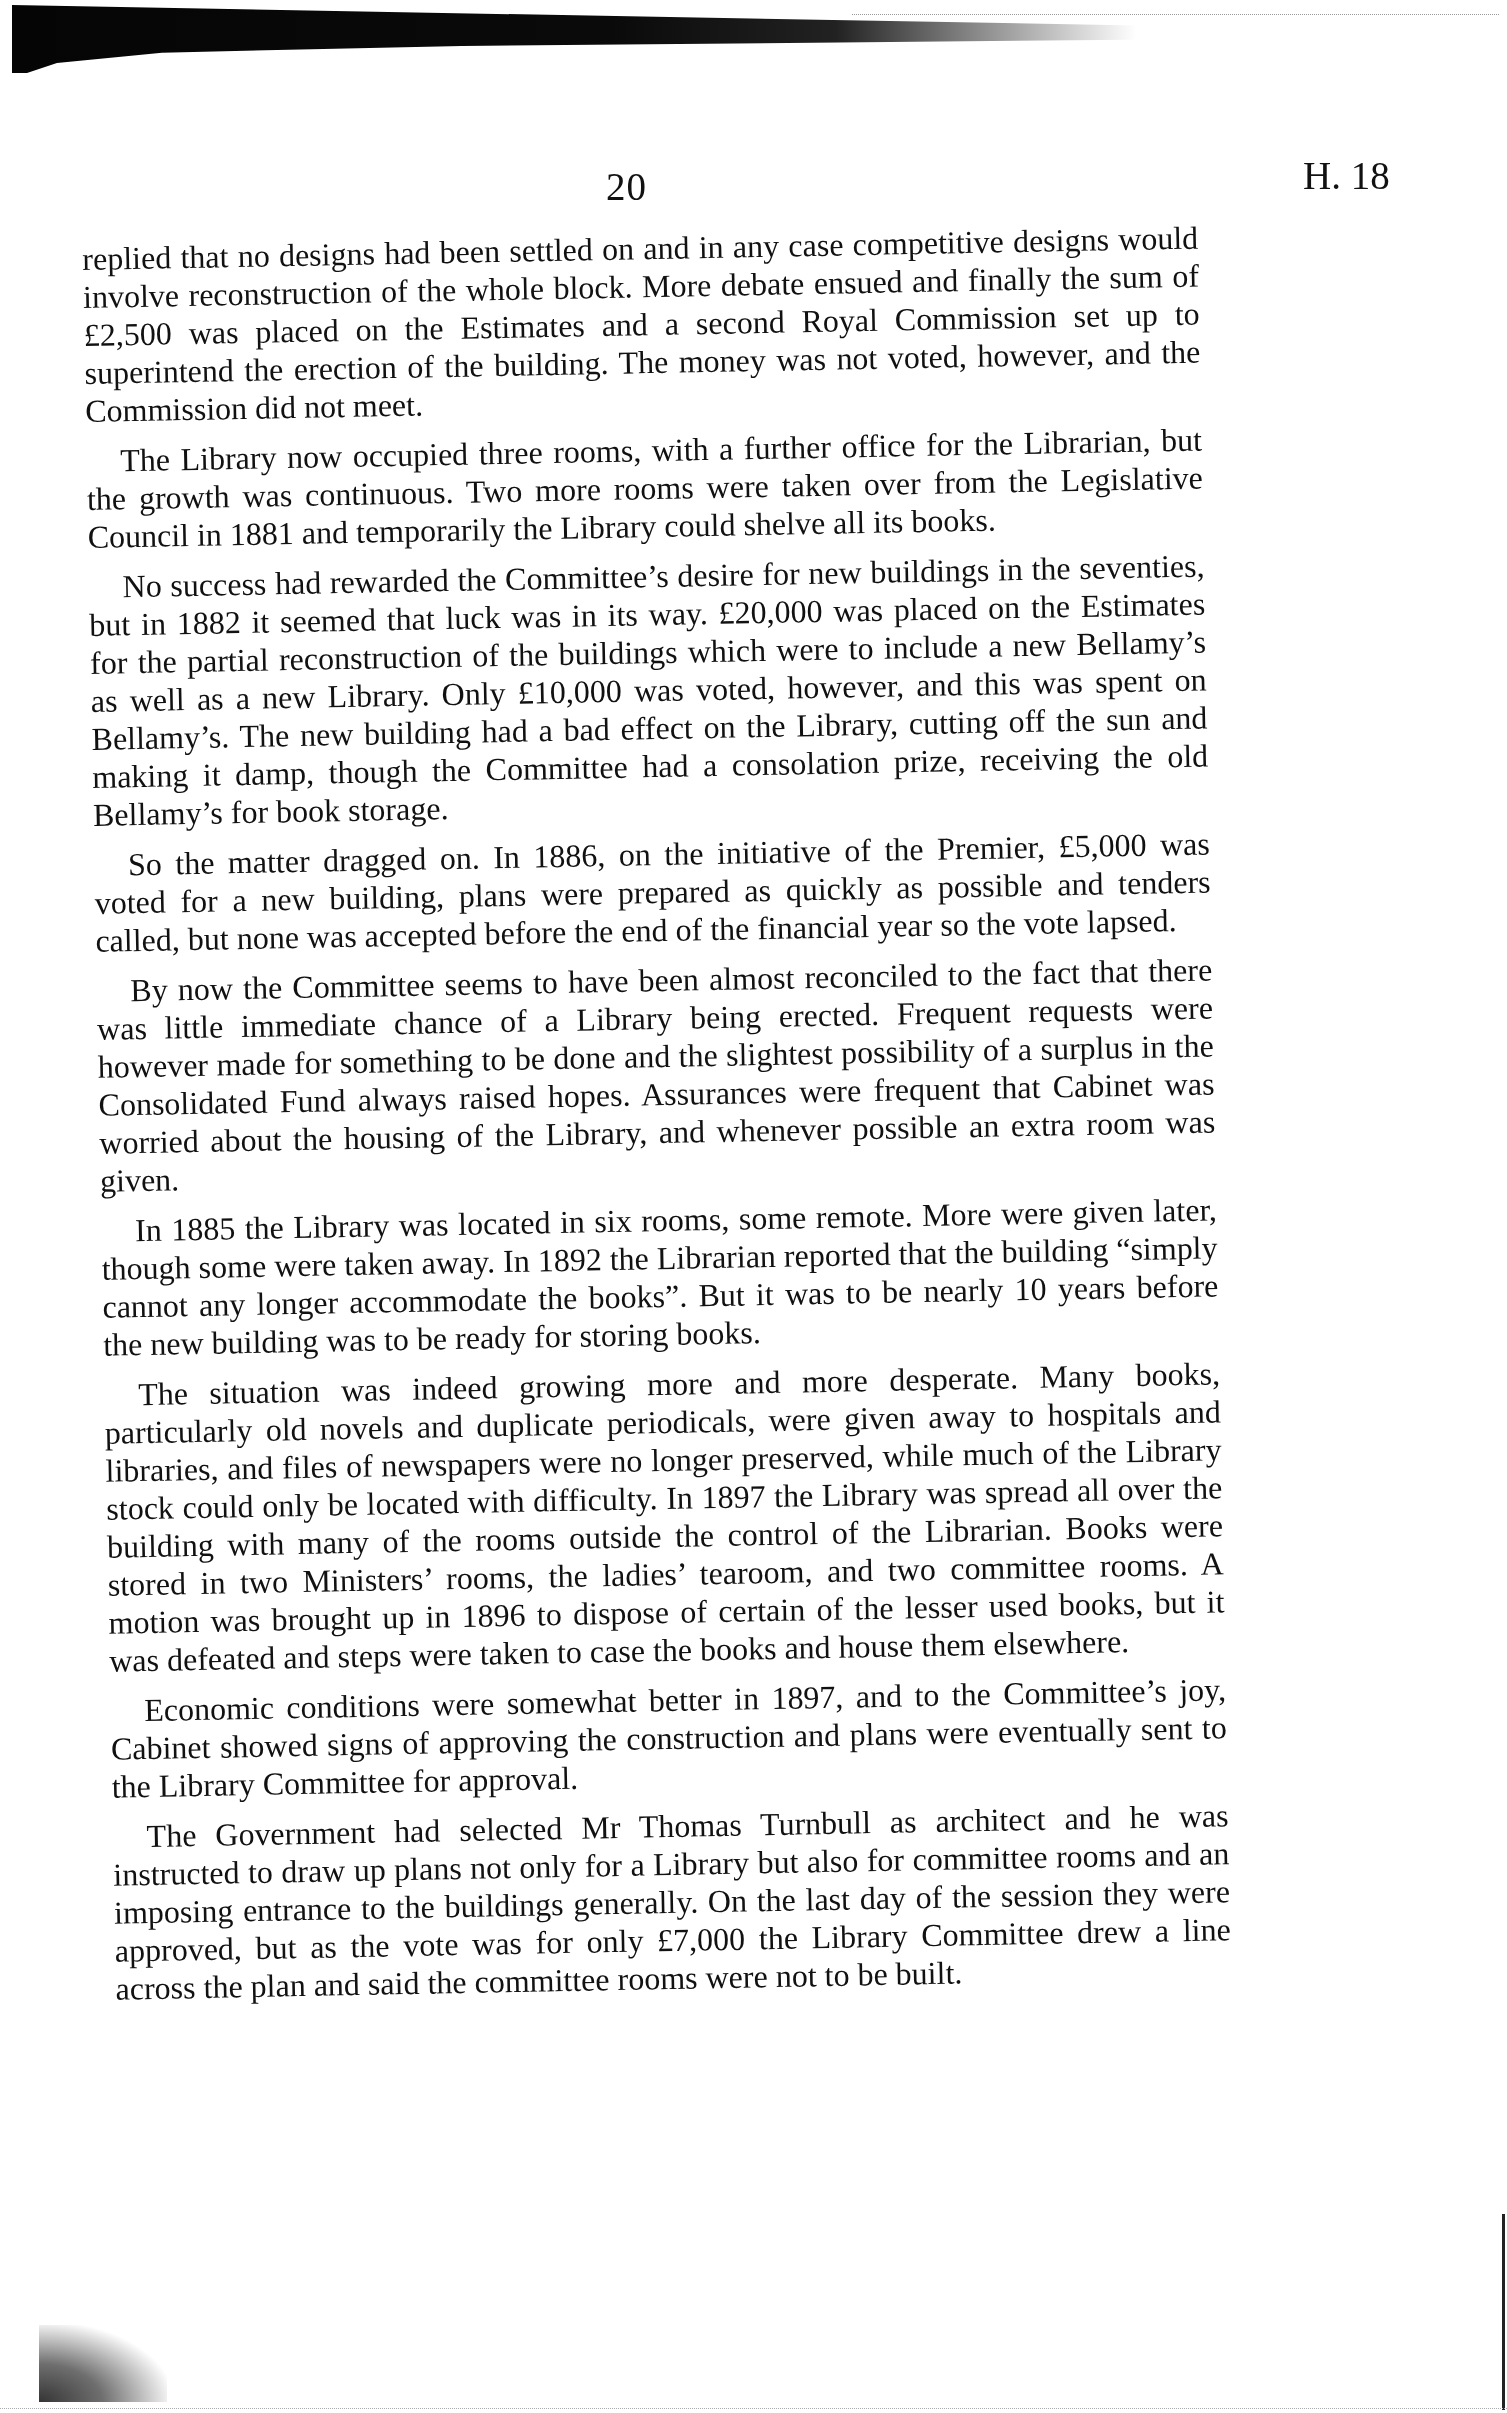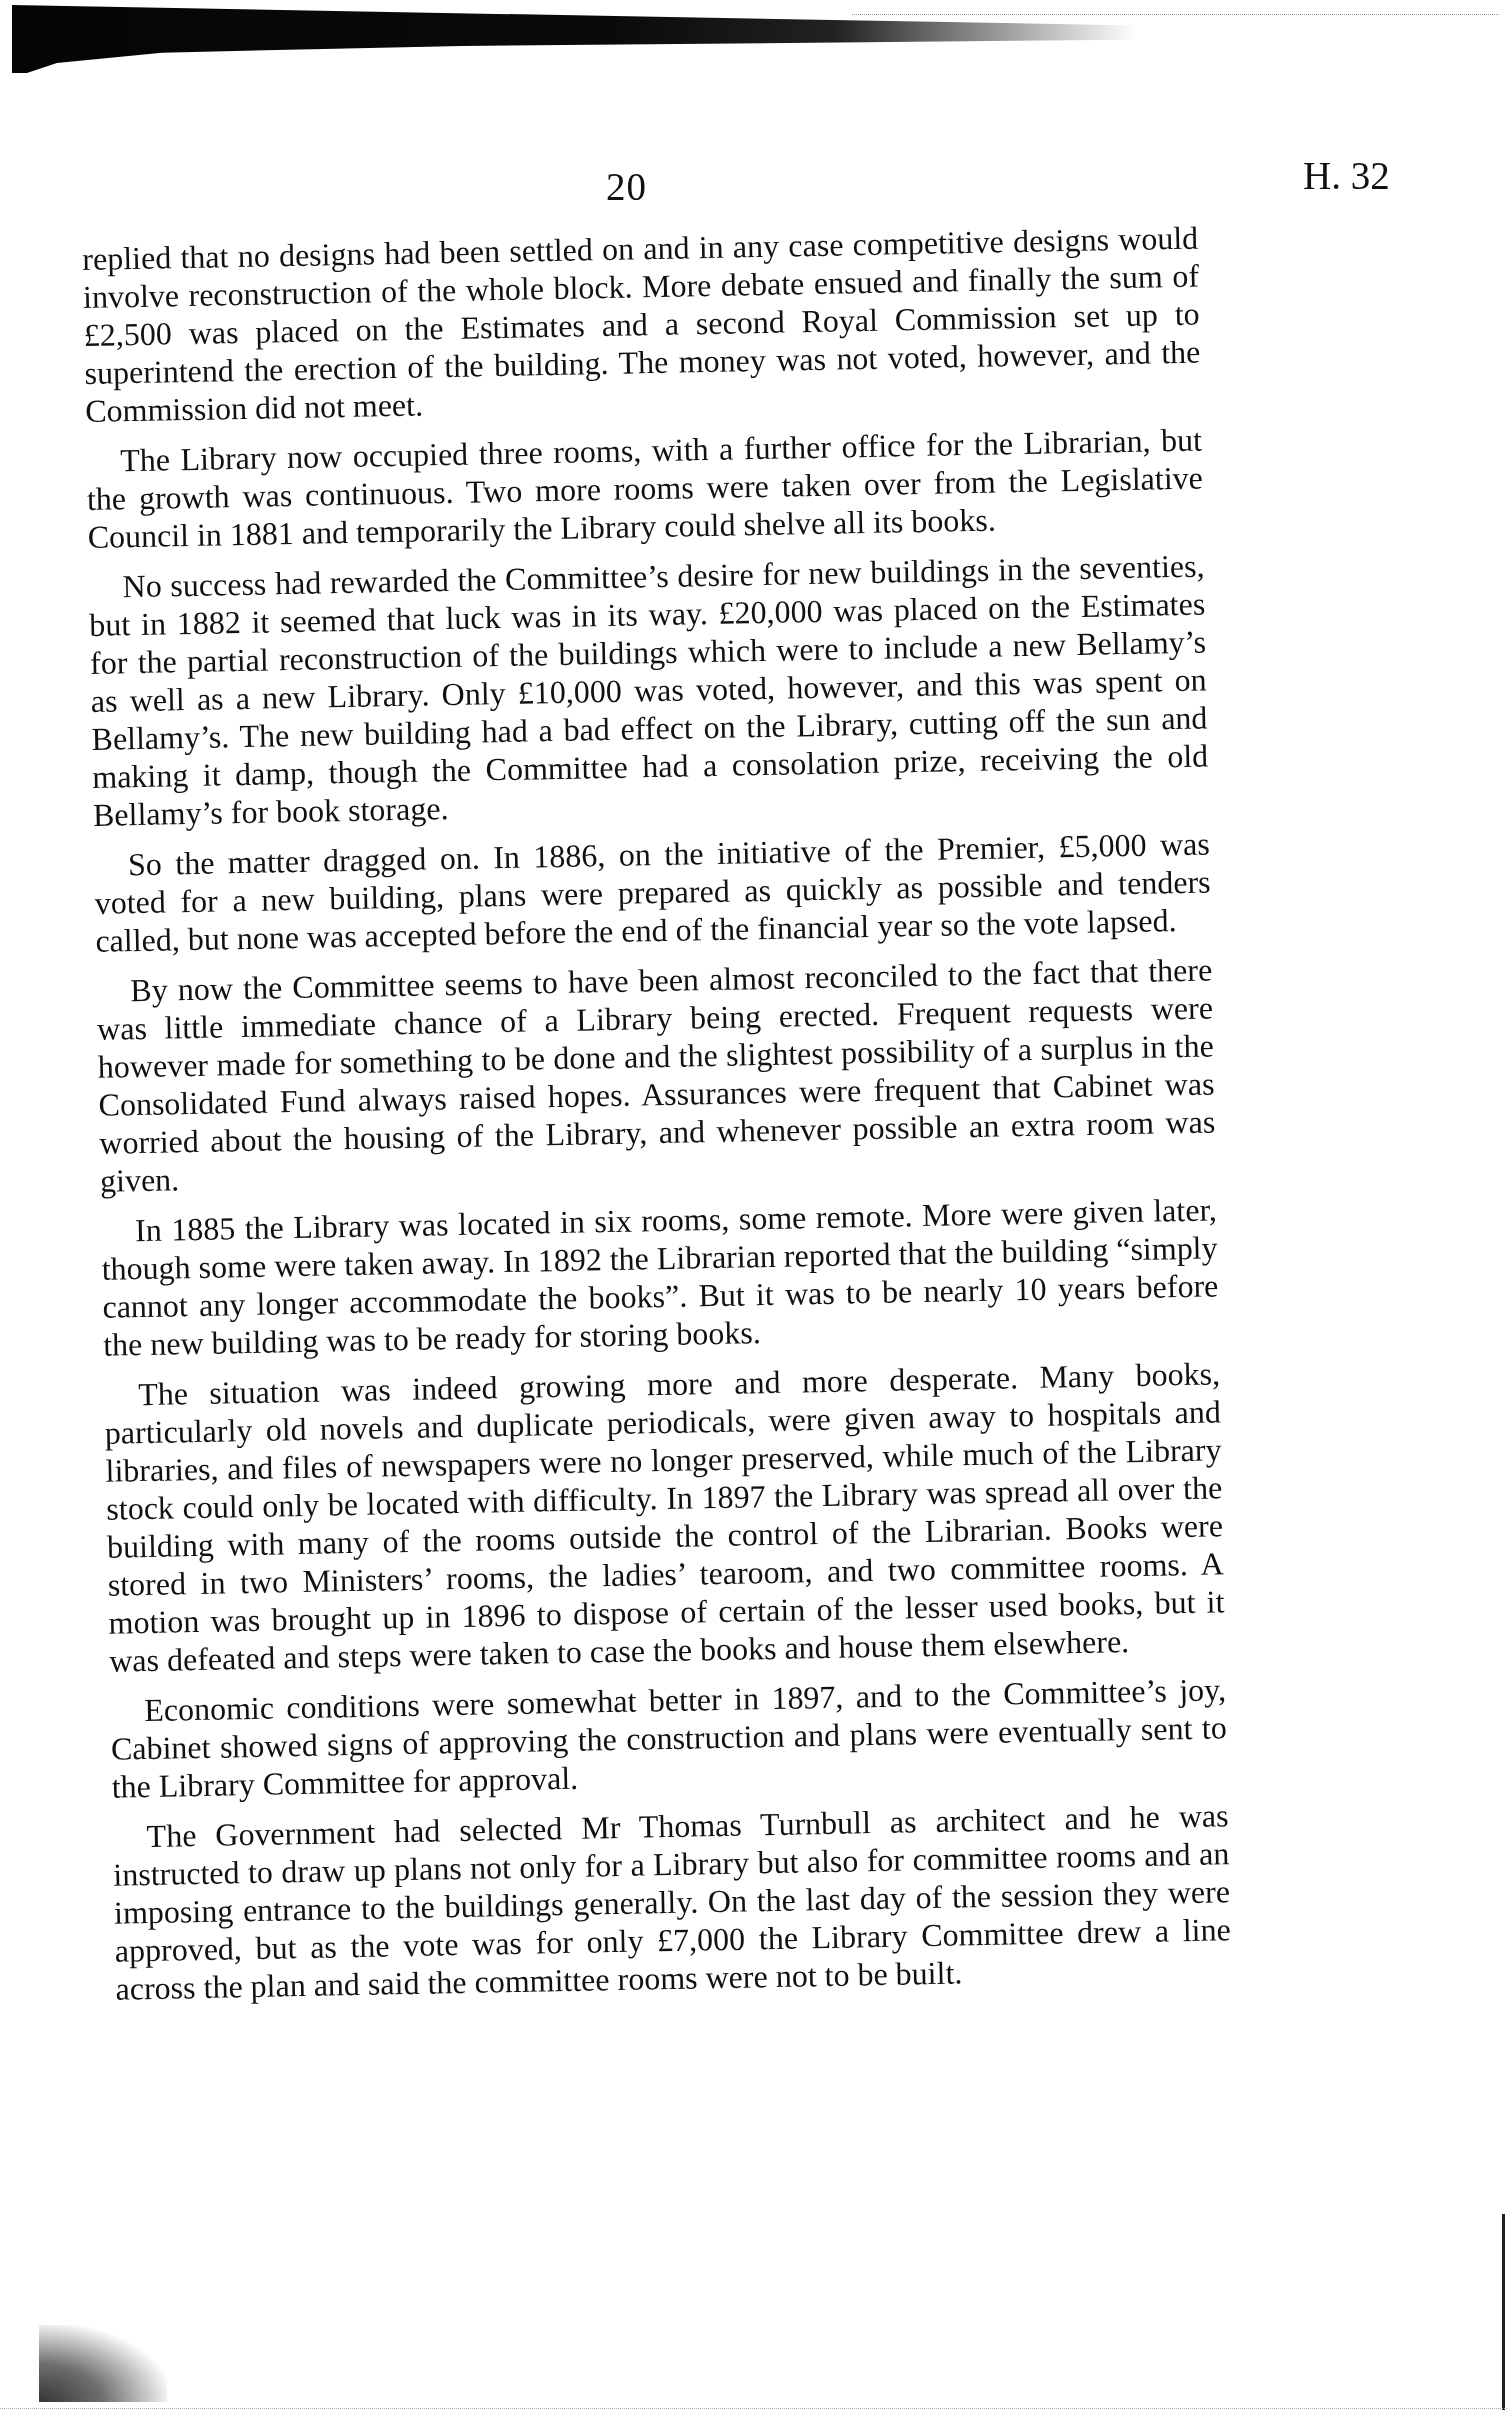--- a/index.html
+++ b/index.html
@@ -45,21 +45,21 @@
 </head>
 <body>
 
 <div class="scan-wedge"></div>
 <div class="scan-dots-top"></div>
 <div class="scan-corner"></div>
 <div class="scan-edge-right"></div>
 <div class="scan-dots-bottom"></div>
 
 <div class="page-number">20</div>
-<div class="doc-ref">H. 32</div>
+<div class="doc-ref">H. 18</div>
 
 <div class="body-text">
   <p class="para">replied that no designs had been settled on and in any case competitive designs would involve reconstruction of the whole block. More debate ensued and finally the sum of £2,500 was placed on the Estimates and a second Royal Commission set up to superintend the erection of the building. The money was not voted, however, and the Commission did not meet.</p>
   <p class="para indent">The Library now occupied three rooms, with a further office for the Librarian, but the growth was continuous. Two more rooms were taken over from the Legislative Council in 1881 and temporarily the Library could shelve all its books.</p>
   <p class="para indent">No success had rewarded the Committee’s desire for new buildings in the seventies, but in 1882 it seemed that luck was in its way. £20,000 was placed on the Estimates for the partial reconstruction of the buildings which were to include a new Bellamy’s as well as a new Library. Only £10,000 was voted, however, and this was spent on Bellamy’s. The new building had a bad effect on the Library, cutting off the sun and making it damp, though the Committee had a consolation prize, receiving the old Bellamy’s for book storage.</p>
   <p class="para indent">So the matter dragged on. In 1886, on the initiative of the Premier, £5,000 was voted for a new building, plans were prepared as quickly as possible and tenders called, but none was accepted before the end of the financial year so the vote lapsed.</p>
   <p class="para indent">By now the Committee seems to have been almost reconciled to the fact that there was little immediate chance of a Library being erected. Frequent requests were however made for something to be done and the slightest possibility of a surplus in the Consolidated Fund always raised hopes. Assurances were frequent that Cabinet was worried about the housing of the Library, and whenever possible an extra room was given.</p>
   <p class="para indent">In 1885 the Library was located in six rooms, some remote. More were given later, though some were taken away. In 1892 the Librarian reported that the building “simply cannot any longer accommodate the books”. But it was to be nearly 10 years before the new building was to be ready for storing books.</p>
   <p class="para indent">The situation was indeed growing more and more desperate. Many books, particularly old novels and duplicate periodicals, were given away to hospitals and libraries, and files of newspapers were no longer preserved, while much of the Library stock could only be located with difficulty. In 1897 the Library was spread all over the building with many of the rooms outside the control of the Librarian. Books were stored in two Ministers’ rooms, the ladies’ tearoom, and two committee rooms. A motion was brought up in 1896 to dispose of certain of the lesser used books, but it was defeated and steps were taken to case the books and house them elsewhere.</p>
   <p class="para indent">Economic conditions were somewhat better in 1897, and to the Committee’s joy, Cabinet showed signs of approving the construction and plans were eventually sent to the Library Committee for approval.</p>

